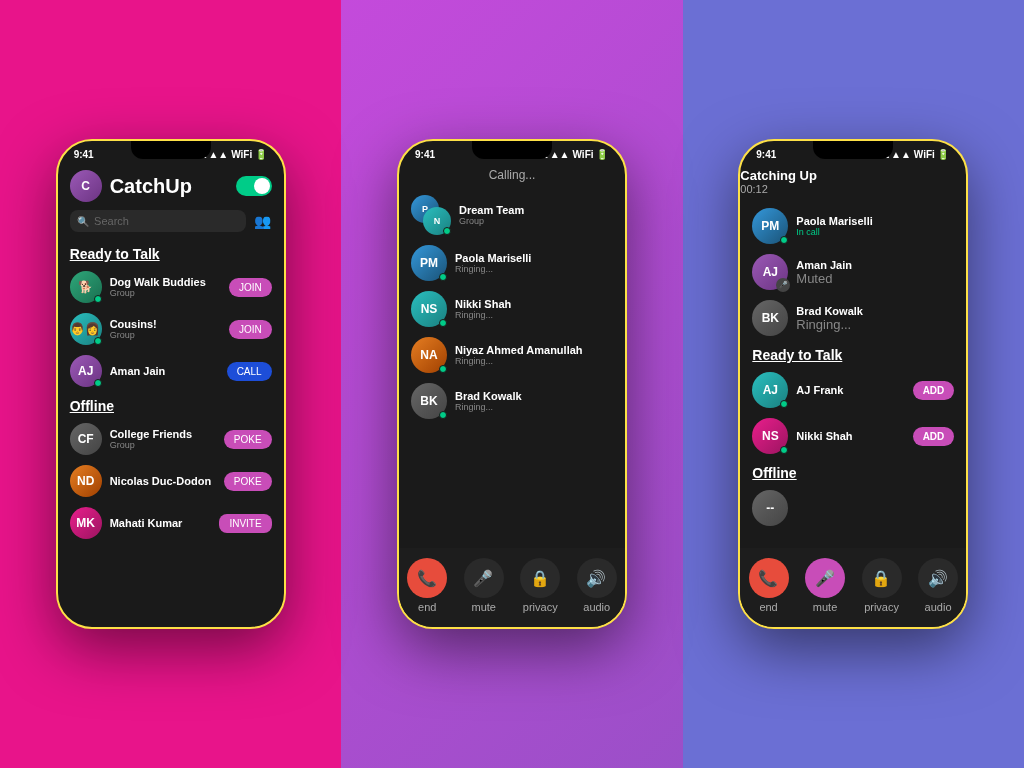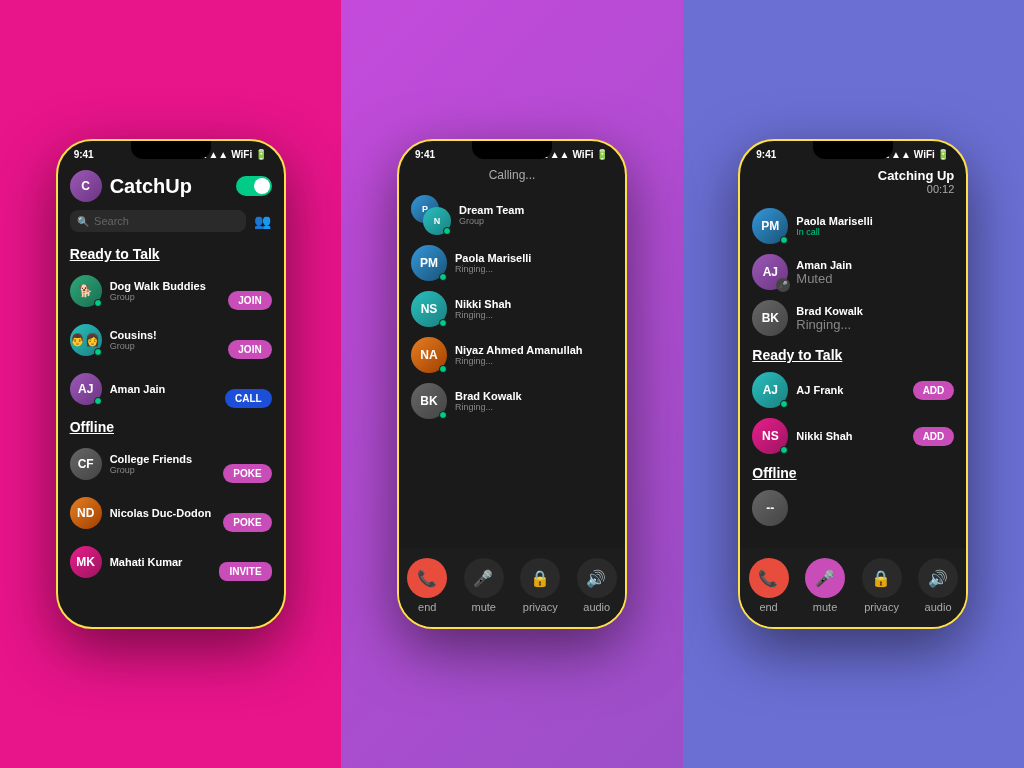--- a/index.html
+++ b/index.html
@@ -161,24 +161,23 @@
       border-radius: 50%;
       border: 1px solid #1a1a1a;
     }
     .contact-info { flex: 1; }
     .contact-name { color: white; font-size: 11px; font-weight: 600; }
     .contact-sub { color: #888; font-size: 9px; }
     .action-btn {
       padding: 4px 10px;
       border-radius: 12px;
       font-size: 10px;
-      font-weight: 700;
+      font-weight: 400;
       border: none;
       cursor: pointer;
-      margin-top: 20px;
     }
     .btn-join { background: #c84db8; color: white; }
     .btn-call { background: #1d4ed8; color: white; }
     .btn-poke { background: #c84db8; color: white; }
     .btn-invite { background: #c84db8; color: white; border-radius: 8px; }
 
     
     .av-green { background: linear-gradient(135deg, #2ea87a, #1a6e50); }
     .av-teal { background: linear-gradient(135deg, #2abfbf, #1a8080); }
     .av-purple { background: linear-gradient(135deg, #9b59b6, #6c3483); }
@@ -236,22 +235,22 @@
     
     .phone3-content {
       flex: 1;
       overflow-y: auto;
       scrollbar-width: none;
       padding-bottom: 60px;
     }
     .phone3-content::-webkit-scrollbar { display: none; }
 
     .incall-header {
-      text-align: right;
-      padding: 4px 12px 8px;
+      text-align: left;
+      padding: 4px 0 8px;
     }
     .incall-title { color: white; font-size: 13px; font-weight: 600; }
     .incall-time { color: #aaa; font-size: 11px; }
 
     .person-row {
       display: flex;
       align-items: center;
       padding: 5px 12px;
       gap: 8px;
     }

